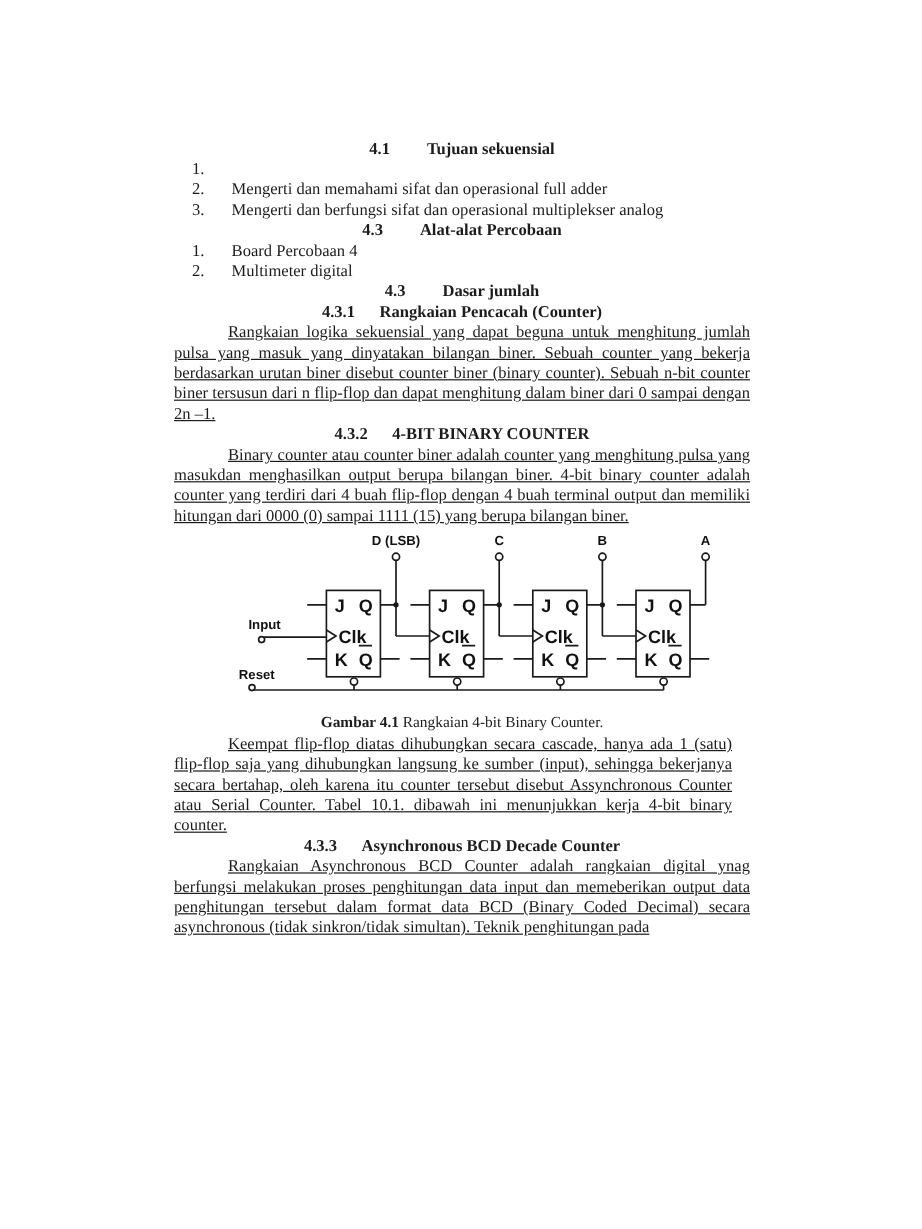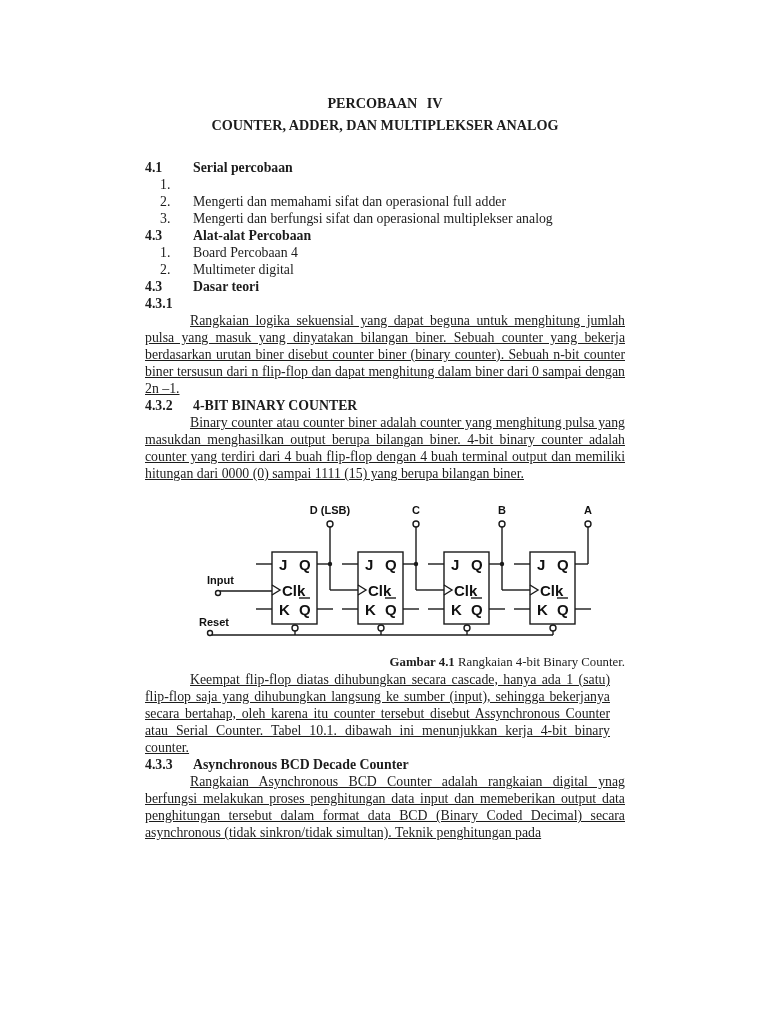--- a/index.html
+++ b/index.html
@@ -12,54 +12,50 @@
   .doc {
     width:480px;
     margin-left:145px;
     padding-top:92px;
     font-size:13.8px;
     line-height:17px;
   }
   .title-block { text-align:center; font-weight:bold; font-size:14.2px; line-height:22px; }
   .title-block .t1 { word-spacing:6px; }
   .sec { }
-  .h-row { display:flex; font-weight:bold; }
+  .h-row { display:flex; font-weight:bold;justify-content:center; }
   .h-row .h-num { width:48px; flex:none; }
   .li-row { display:flex; }
   .li-row .li-num { margin-left:15px; width:33px; flex:none; }
   .para { text-align:justify; text-indent:45px;text-decoration:underline; }
   .para.narrow { padding-right:15px; }
   .tight { margin-top:0; }
-  .figure { margin:20px 0 0 50px;text-align:center; }
-  .caption { text-align:right; font-size:12.8px; margin-top:3px; }
+  .figure { margin:4px 0 0 50px;text-align:center; }
+  .caption { text-align:center; font-size:12.8px; margin-top:3px; }
   .caption .cap-b { font-weight:bold; }
   .after-fig { }
   svg text {
     font-family:"Liberation Sans", sans-serif;
     font-weight:bold;
     fill:#111111;
   }
   .ff-lab { font-size:15px; }
   .term-lab { font-size:11px; }
   .io-lab { font-size:11px; }
 </style>
 </head>
 <body>
 
 <div class="doc">
 
-  <div class="title-block">
-    <div class="t1">PERCOBAAN  IV</div>
-    <div class="t2">COUNTER, ADDER, DAN MULTIPLEKSER ANALOG</div>
-  </div>
 
   <div class="sec" style="margin-top:23px;">
     <div class="h-row">
       <span class="h-num">4.1</span>
-      <span>Serial percobaan</span>
+      <span>Tujuan sekuensial</span>
     </div>
     <div class="li-row">
       <span class="li-num">1.</span>
     </div>
     <div class="li-row">
       <span class="li-num">2.</span>
       <span>Mengerti dan memahami sifat dan operasional full adder</span>
     </div>
     <div class="li-row">
       <span class="li-num">3.</span>
@@ -78,24 +74,25 @@
     </div>
     <div class="li-row">
       <span class="li-num">2.</span>
       <span>Multimeter digital</span>
     </div>
   </div>
 
   <div class="sec">
     <div class="h-row">
       <span class="h-num">4.3</span>
-      <span>Dasar teori</span>
+      <span>Dasar jumlah</span>
     </div>
     <div class="h-row">
       <span class="h-num">4.3.1</span>
+      <span>Rangkaian Pencacah (Counter)</span>
     </div>
     <p class="para tight">Rangkaian logika sekuensial yang dapat beguna untuk menghitung jumlah pulsa yang masuk  yang dinyatakan bilangan biner. Sebuah counter yang bekerja berdasarkan urutan biner disebut counter biner (binary counter). Sebuah n-bit counter biner tersusun dari n flip-flop dan dapat menghitung dalam biner dari 0 sampai dengan 2n –1.</p>
   </div>
 
   <div class="sec">
     <div class="h-row">
       <span class="h-num">4.3.2</span>
       <span>4-BIT BINARY COUNTER</span>
     </div>
     <p class="para tight">Binary counter atau counter biner adalah counter yang menghitung pulsa yang masukdan menghasilkan output berupa bilangan biner. 4-bit binary counter adalah counter yang terdiri dari 4 buah flip-flop dengan 4 buah terminal output dan memiliki hitungan dari 0000 (0) sampai 1111 (15) yang berupa bilangan biner.</p>

